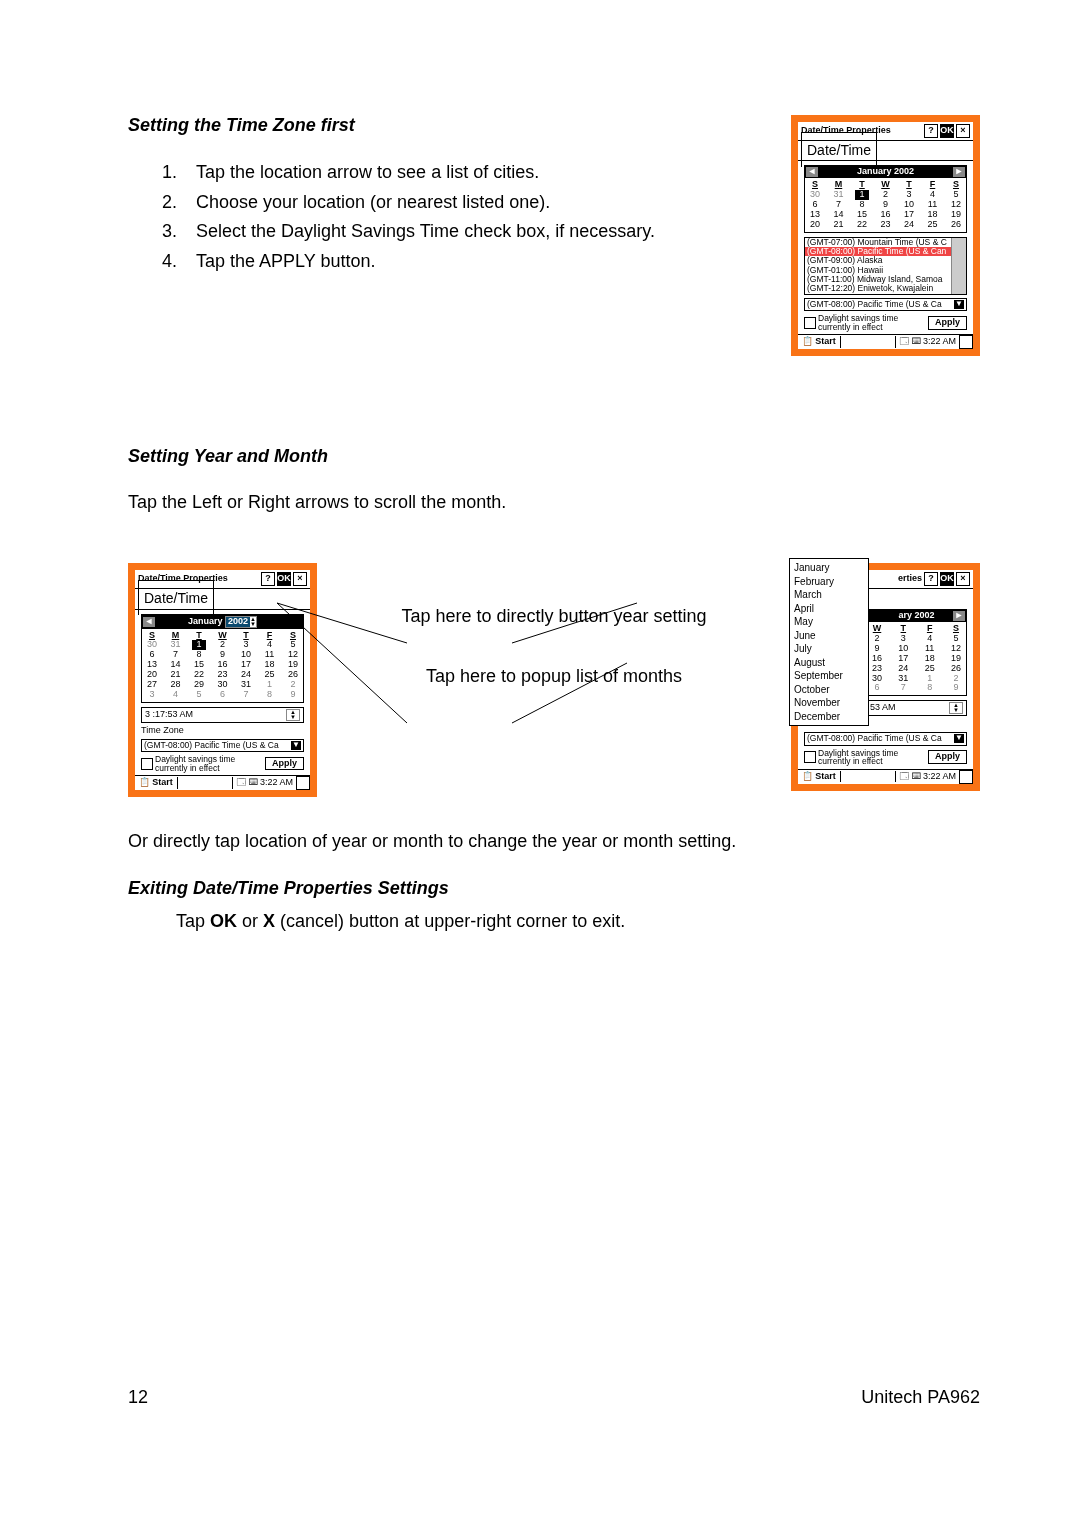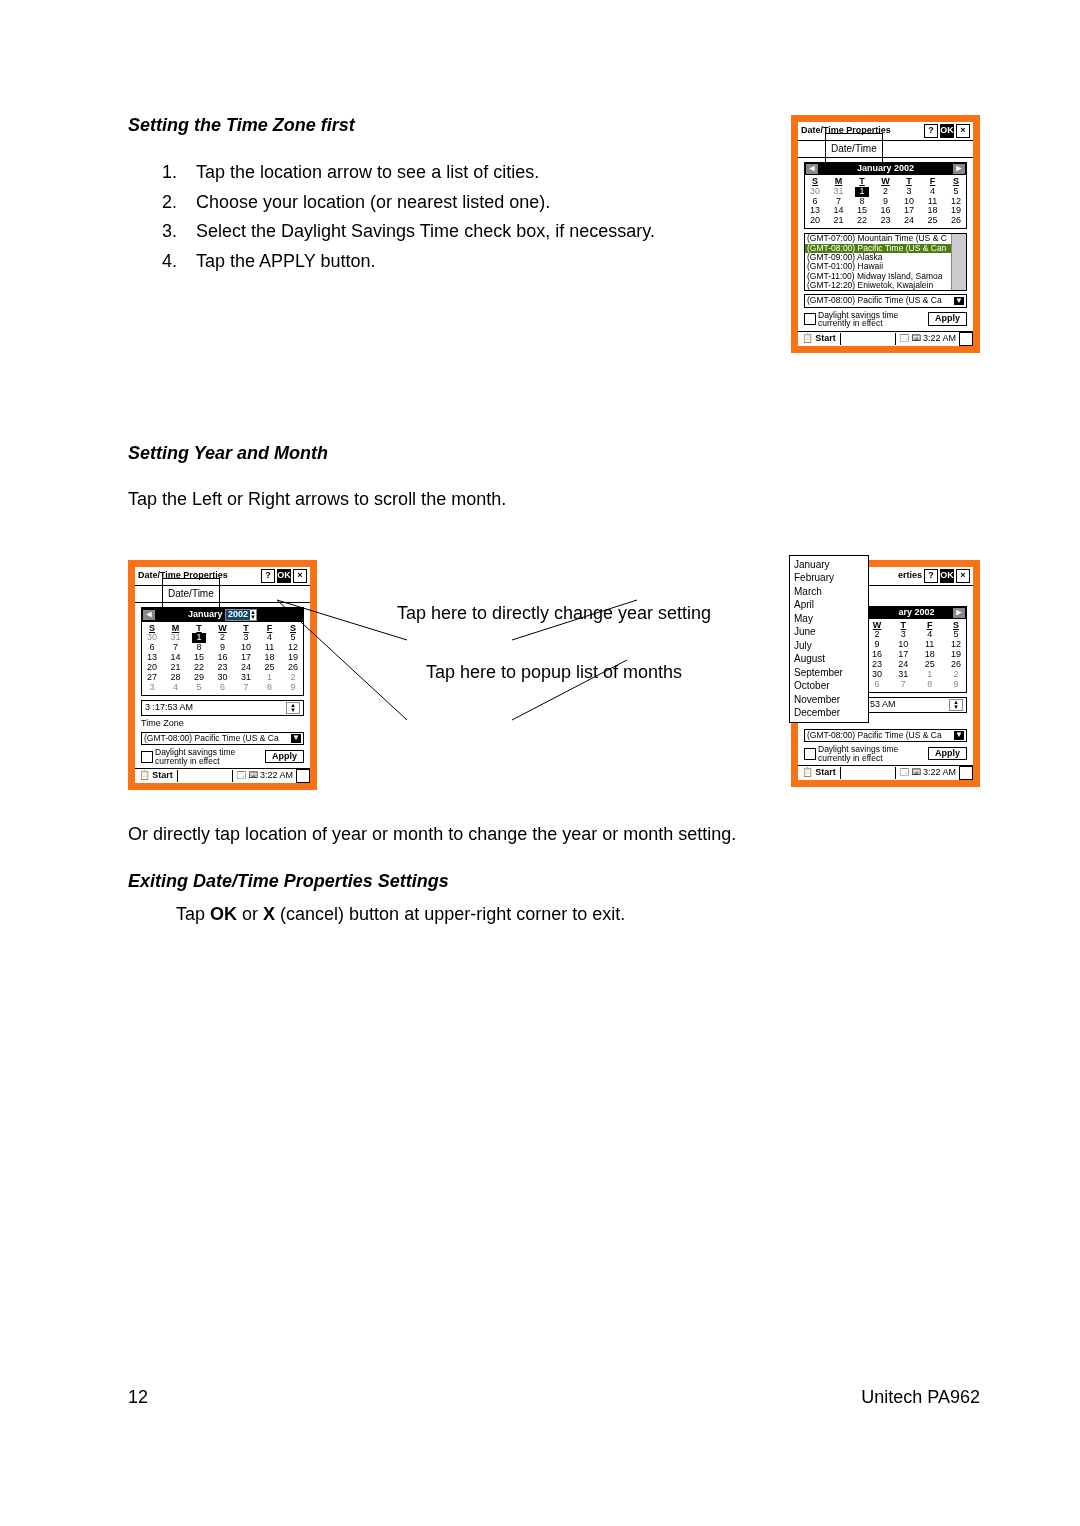--- a/index.html
+++ b/index.html
@@ -50,41 +50,41 @@
     border-bottom: 1px solid #000;
     padding: 2px 3px;
     display:flex;
     align-items:center;
     gap:2px;
   }
   .pda-title .t { font-weight:bold; flex:1; }
   .sqbtn { border:1px solid #000; width:12px; height:12px; display:flex; align-items:center; justify-content:center; font-size:9px; font-weight:bold; }
   .sqbtn.dark { background:#000; color:#fff; }
   .tab { border-bottom:1px solid #000; padding:2px 3px; }
-  .tab span { border:1px solid #000; border-bottom:none; padding:9px 5px; font-size:10px;margin-left:24px; }
+  .tab span { border:1px solid #000; border-bottom:none; padding:9px 5px; font-size:14px; }
   .cal {
     margin:4px 6px;
     border:1px solid #000;
   }
   .cal-head {
     background:#000; color:#fff; display:flex; align-items:center; justify-content:center;
     font-size:9px; font-weight:bold; padding:1px 0;
     position:relative;
   }
   .arrow { background:#888; color:#fff; width:12px; text-align:center; font-size:9px; position:absolute; }
   .arrow.l{left:1px;} .arrow.r{right:1px;}
   .cal-body { font-size:9px; padding:2px 3px; }
   .cal-row { display:flex; justify-content:space-between; }
   .cal-row span { width:14px; text-align:center; }
   .cal-row .hdr { text-decoration:underline; font-weight:bold; }
   .cal-row .sel { background:#000; color:#fff; }
   .cal-row .dim { color:#888; }
   .tz-list { margin:3px 6px; border:1px solid #000; height:56px; overflow:hidden; position:relative; }
   .tz-list div { padding:0 2px; font-size:8.5px; white-space:nowrap; }
-  .tz-list .sel { background:#4d7c0f; color:#fff; }
+  .tz-list .sel { background:#ef4444; color:#fff; }
   .scroll { position:absolute; right:0; top:0; bottom:0; width:10px; background:#ccc; border-left:1px solid #888; }
   .tz-sel { margin:3px 6px; border:1px solid #000; padding:1px 2px; font-size:8.5px; display:flex; align-items:center; }
   .tz-sel .dd { margin-left:auto; background:#000; color:#fff; width:10px; text-align:center; font-size:8px; }
   .dls { margin:2px 6px; display:flex; align-items:center; gap:2px; }
   .chk { width:10px; height:10px; border:1px solid #000; flex-shrink:0; }
   .dls-text { font-size:8.5px; line-height:1; flex:1; }
   .apply { border:1px solid #000; padding:1px 6px; font-size:9px; font-weight:bold; }
   .taskbar { border-top:1px solid #000; margin-top:3px; display:flex; align-items:center; font-size:9px; }
   .taskbar .start { border-right:1px solid #000; padding:1px 4px; font-weight:bold; display:flex; align-items:center; gap:2px;}
   .taskbar .flex { flex:1; }
@@ -334,21 +334,21 @@
       </div>
       <div class="taskbar">
         <span class="start">📋<span>Start</span></span>
         <span class="flex"></span>
         <span class="tray">🗔 ⌨ <span>3:22 AM</span></span>
         <span class="kbd"></span>
       </div>
     </div>
 
     <div style="flex:1; position:relative;">
-      <div class="middle-labels ml1">Tap here to directly change year setting</div>
+      <div class="middle-labels ml1">Tap here to directly button year setting</div>
       <div class="middle-labels ml2">Tap here to popup list of months</div>
       <svg class="leader" style="left:-70px; top:30px;" width="380" height="170">
         <line x1="0" y1="10" x2="130" y2="50" stroke="#000"></line>
         <line x1="360" y1="10" x2="235" y2="50" stroke="#000"></line>
         <line x1="0" y1="10" x2="130" y2="130" stroke="#000"></line>
         <line x1="350" y1="70" x2="235" y2="130" stroke="#000"></line>
       </svg>
     </div>
 
     <div style="position:relative;">

